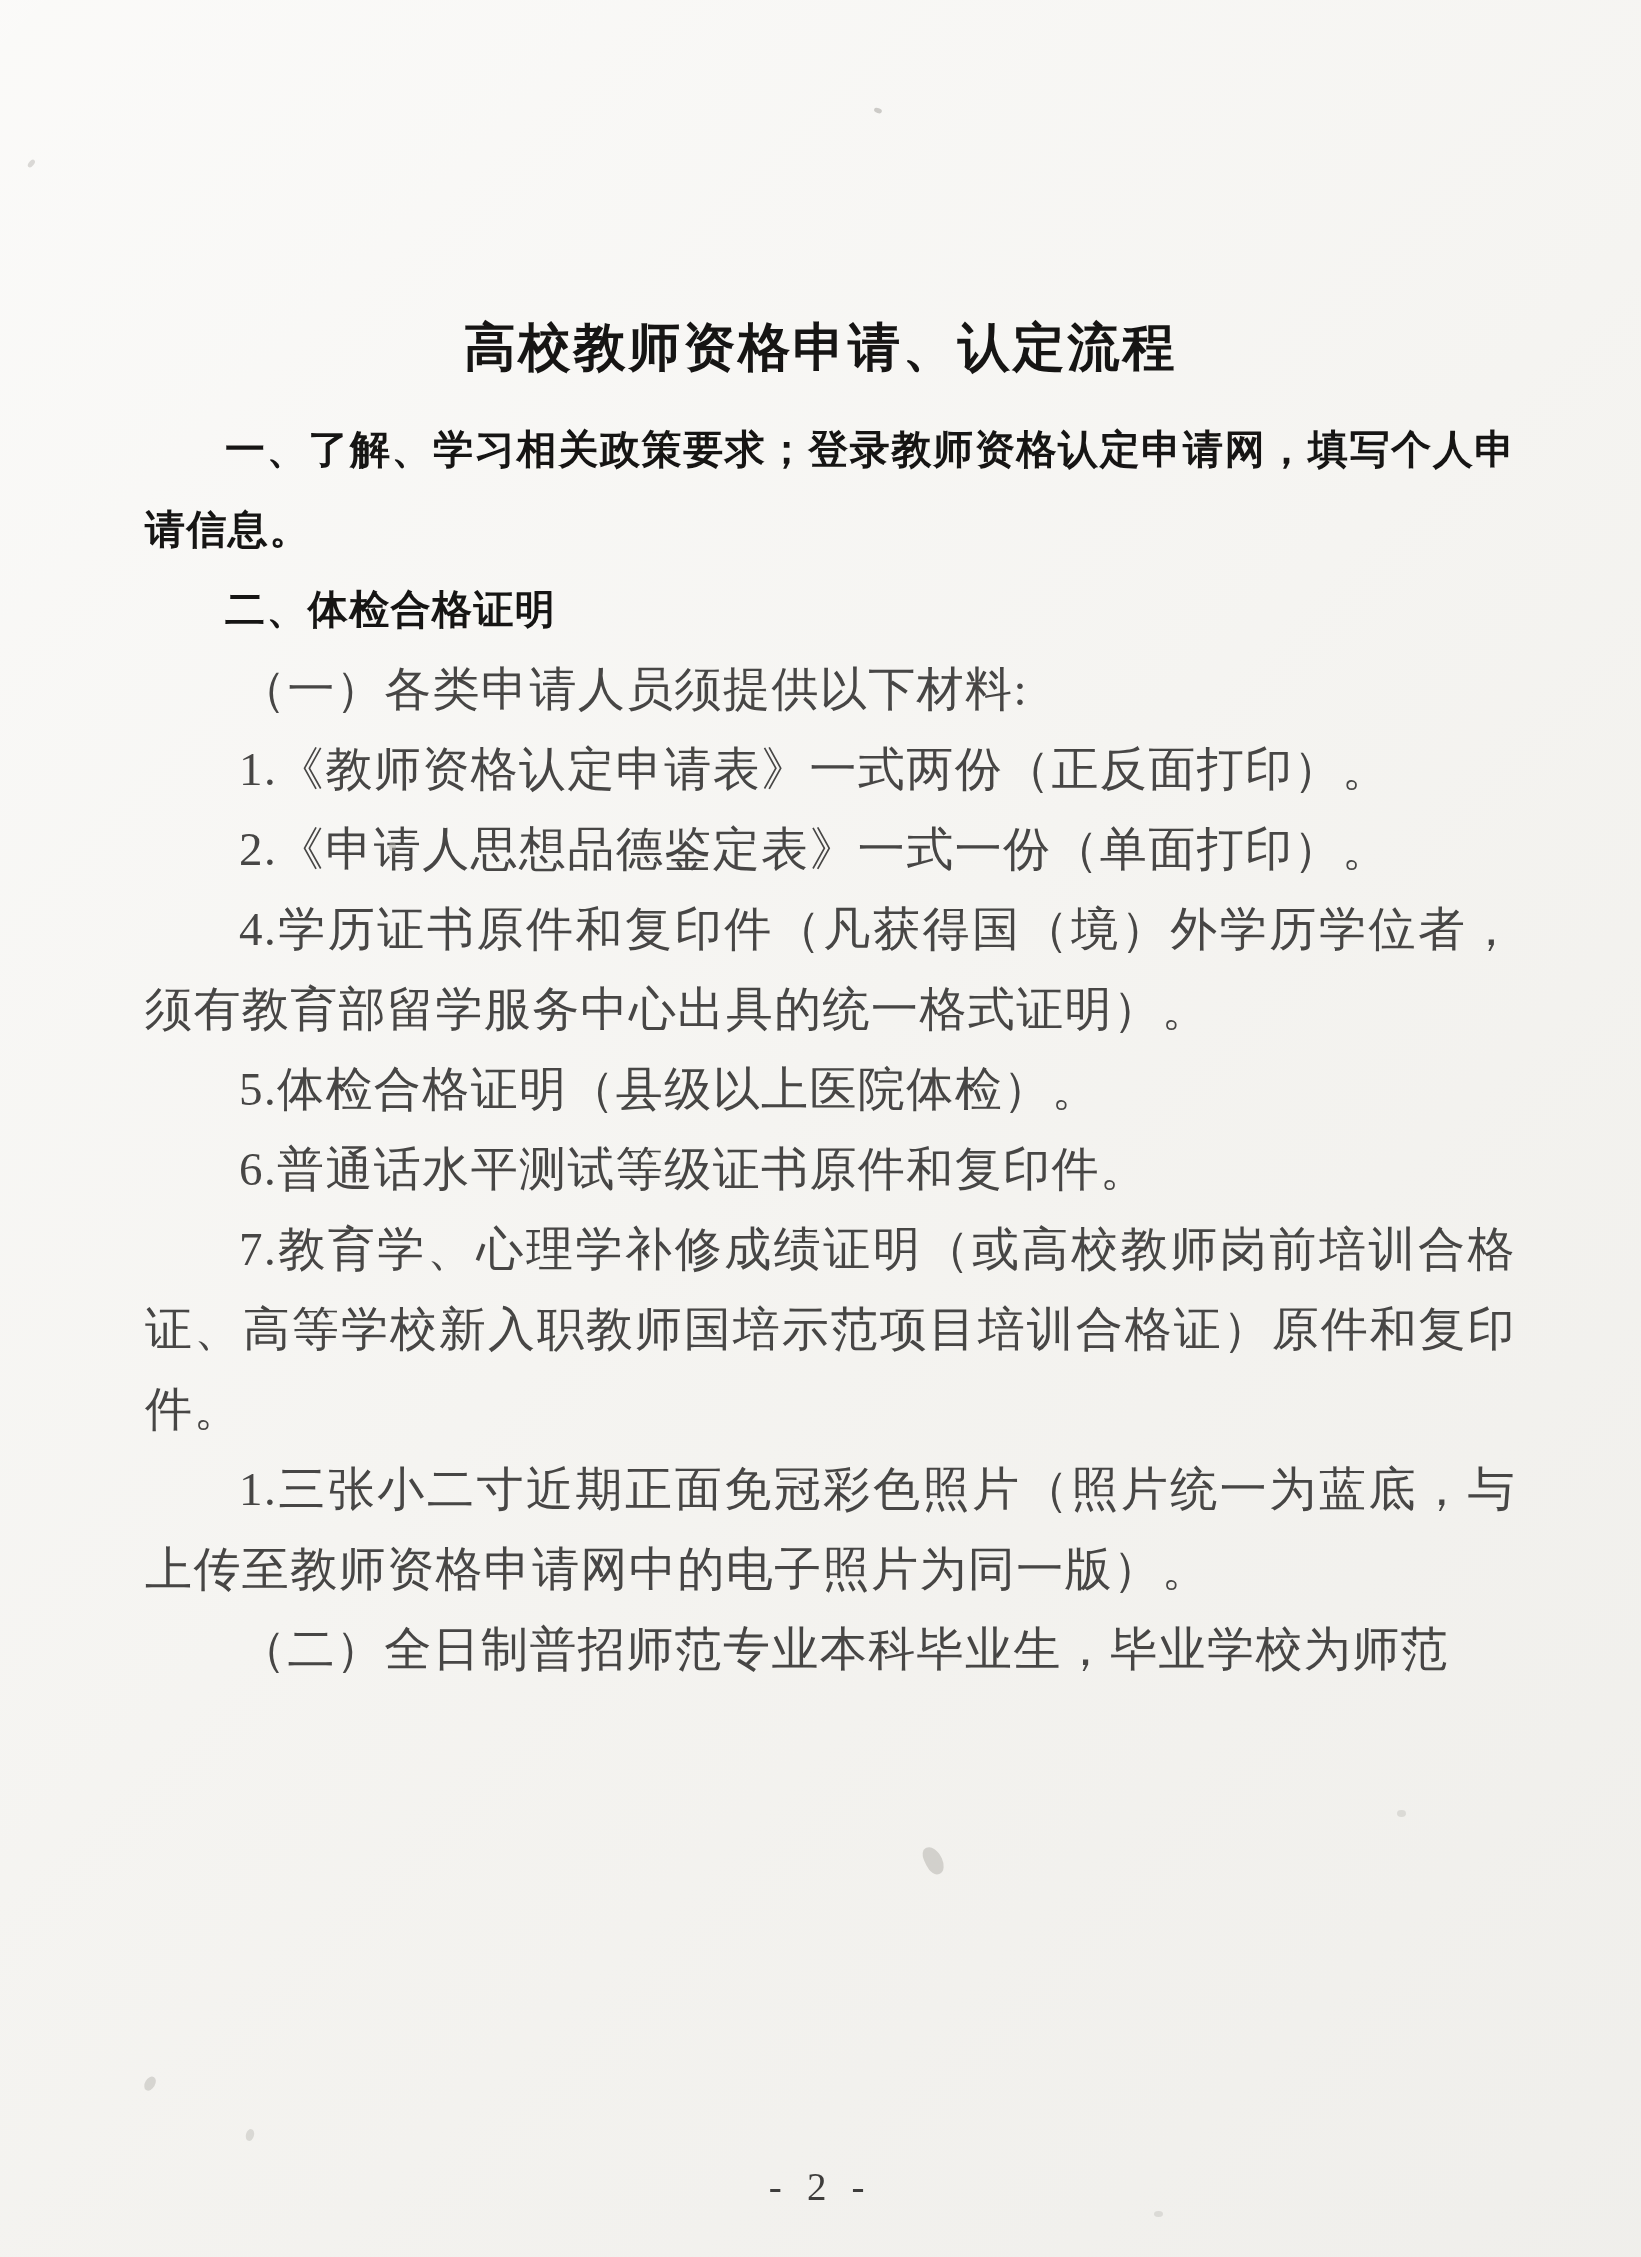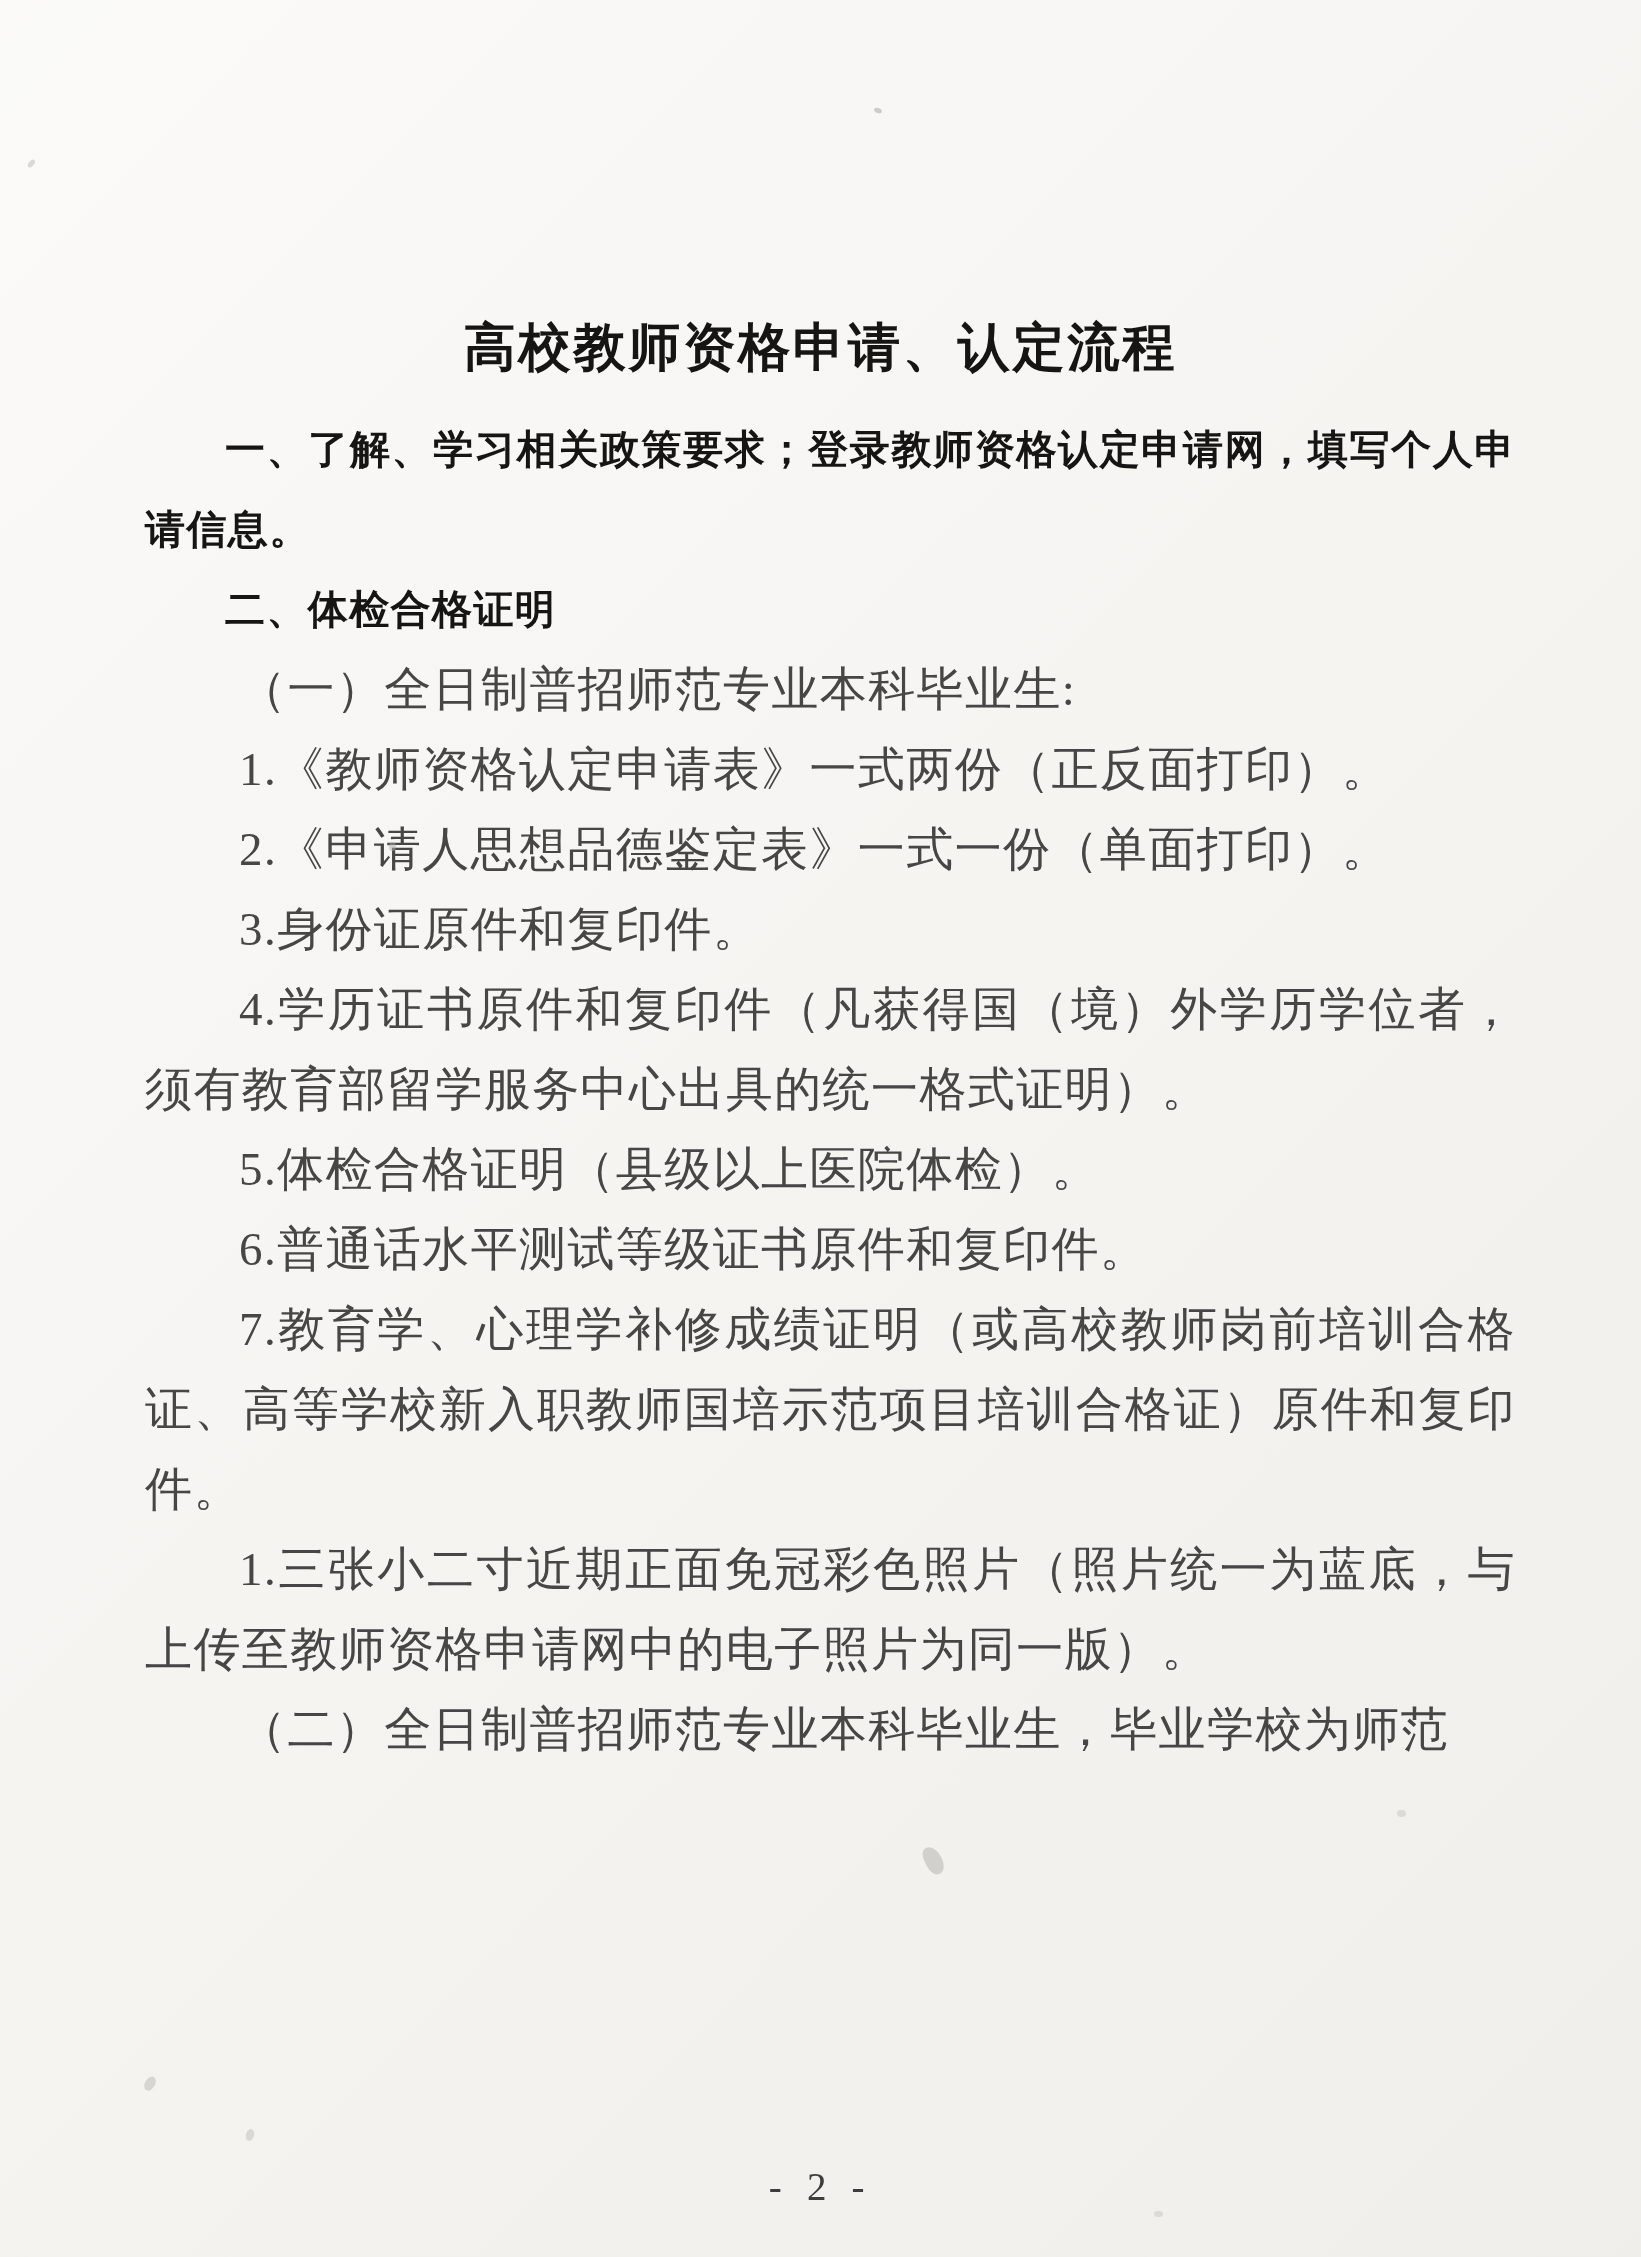--- a/index.html
+++ b/index.html
@@ -74,24 +74,23 @@
 </head>
 <body>
 
 <div class="page">
 
   <h1 class="title">高校教师资格申请、认定流程</h1>
 
   <div class="content">
       <p class="para heading">一、了解、学习相关政策要求；登录教师资格认定申请网，填写个人申请信息。</p>
       <p class="para heading">二、体检合格证明</p>
-      <p class="para body">（一）全日制普招师范专业本科毕业生:</p>
+      <p class="para body">（一）各类申请人员须提供以下材料:</p>
       <p class="para body">1.《教师资格认定申请表》一式两份（正反面打印）。</p>
       <p class="para body">2.《申请人思想品德鉴定表》一式一份（单面打印）。</p>
-      <p class="para body">3.身份证原件和复印件。</p>
       <p class="para body">4.学历证书原件和复印件（凡获得国（境）外学历学位者，须有教育部留学服务中心出具的统一格式证明）。</p>
       <p class="para body">5.体检合格证明（县级以上医院体检）。</p>
       <p class="para body">6.普通话水平测试等级证书原件和复印件。</p>
       <p class="para body">7.教育学、心理学补修成绩证明（或高校教师岗前培训合格证、高等学校新入职教师国培示范项目培训合格证）原件和复印件。</p>
       <p class="para body">1.三张小二寸近期正面免冠彩色照片（照片统一为蓝底，与上传至教师资格申请网中的电子照片为同一版）。</p>
       <p class="para body">（二）全日制普招师范专业本科毕业生，毕业学校为师范</p>
     </div>
 
   <div class="footer">- 2 -</div>
 

